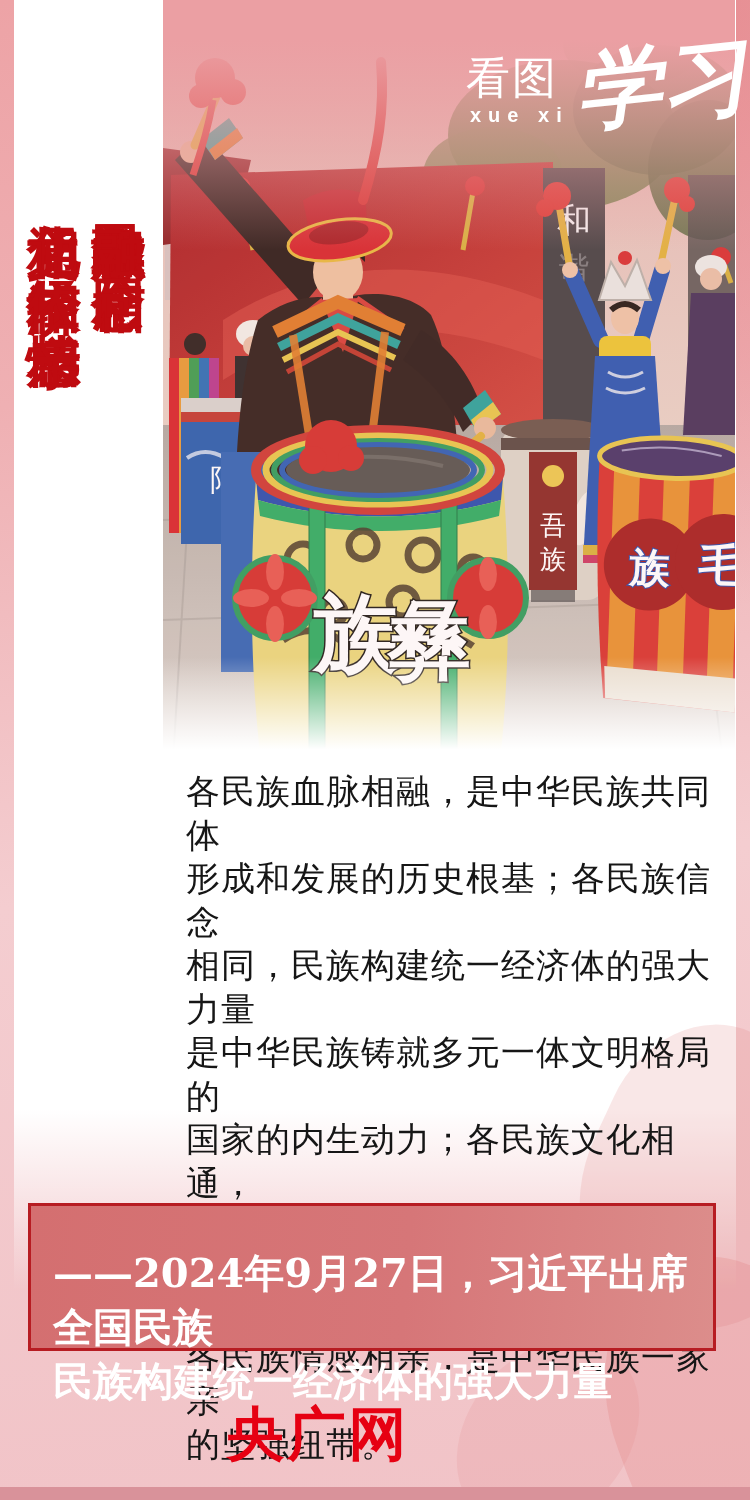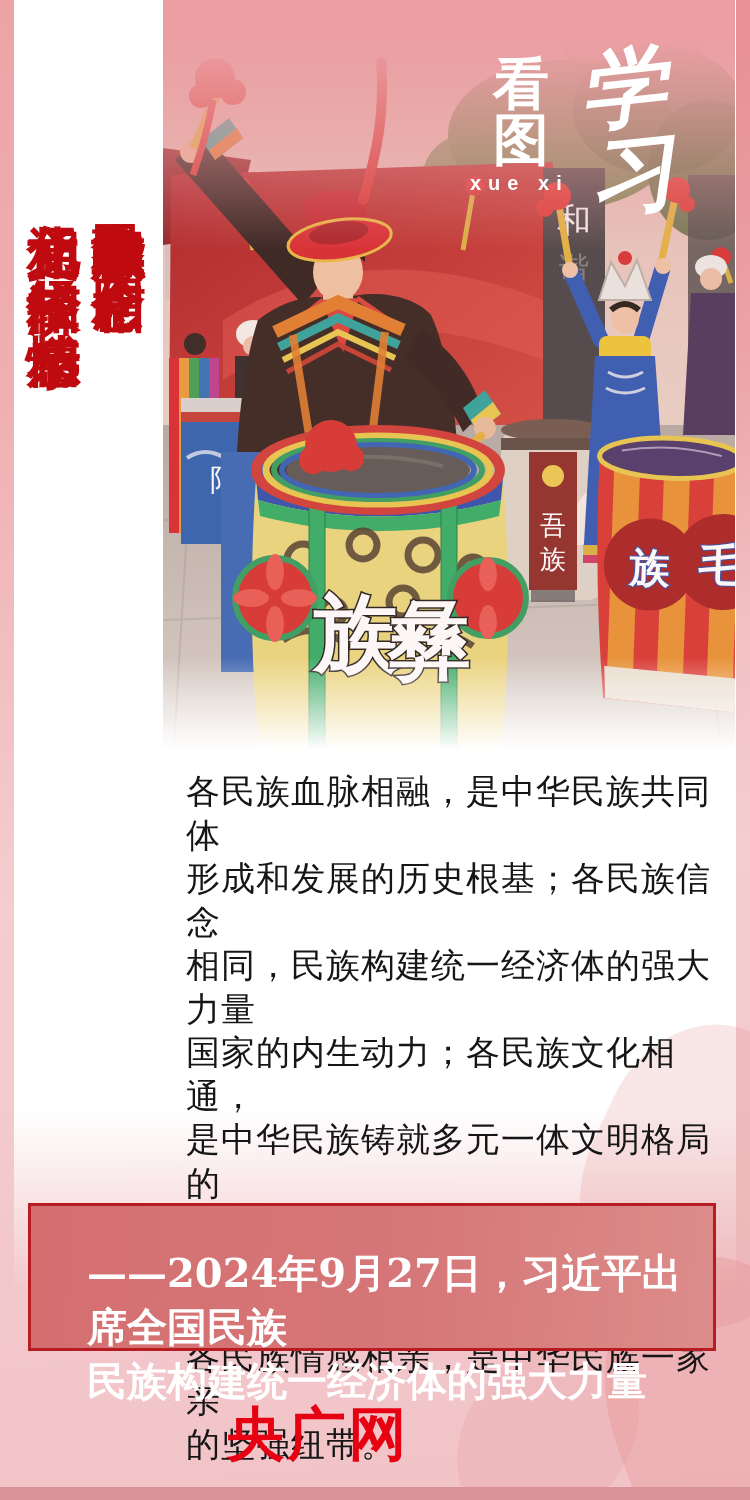--- a/index.html
+++ b/index.html
@@ -15,37 +15,37 @@
   .wm2{left:615px;top:1255px;width:235px;height:330px;border-radius:46%;transform:rotate(-20deg);background:rgba(221,115,115,.22);}
   .wm3{left:468px;top:1330px;width:160px;height:210px;border-radius:50%;transform:rotate(40deg);background:rgba(221,115,115,.13);}
   .photo{position:absolute;left:163px;top:0;width:572px;height:762px;z-index:3;}
   .photo svg{display:block;}
   .photo-top-fade{position:absolute;left:0;top:0;width:572px;height:250px;
     background:linear-gradient(180deg,#eb9fa3 0%,#eb9fa3 16%,rgba(235,159,163,.55) 55%,rgba(235,159,163,0) 100%);}
   .photo-tint{position:absolute;left:0;top:0;width:572px;height:762px;background:rgba(236,166,166,.10);}
   .photo-bottom-fade{position:absolute;left:0;bottom:0;width:572px;height:105px;
     background:linear-gradient(180deg,rgba(255,255,255,0) 0%,#ffffff 88%);}
   .brand{position:absolute;left:466px;top:56px;z-index:6;display:flex;color:#fff;}
-  .brand-bold{font-size:56px;font-weight:bold;letter-spacing:2px;line-height:1;text-align:center;}
+  .brand-bold{font-size:44px;font-weight:normal;letter-spacing:2px;line-height:1;}
   .brand-pinyin{font-size:20px;letter-spacing:7px;margin-top:4px;margin-left:4px;font-weight:bold;}
   .brand-script{font-family:"DejaVu Serif",serif;font-style:italic;font-weight:bold;
     font-size:86px;line-height:1;margin-left:6px;margin-top:-16px;transform:rotate(-6deg);}
   .vhead{position:absolute;left:22px;top:182px;z-index:5;
     writing-mode:vertical-rl;text-orientation:upright;
     font-family:"DejaVu Serif","Liberation Serif",serif;font-weight:bold;
     font-size:54px;line-height:1.2;color:#bf0b10;letter-spacing:0;}
   .vhead .col{white-space:pre;}
   .body-text{position:absolute;left:186px;top:770px;width:548px;z-index:5;
     font-family:"DejaVu Serif","Liberation Serif",serif;color:#161616;
     font-size:34px;line-height:43.5px;letter-spacing:1px;}
   .quote{position:absolute;left:28px;top:1203px;width:688px;height:148px;z-index:5;
     border:3px solid #b71c22;
     background:linear-gradient(95deg,#d46f70 0%,#d67678 55%,#dc8d8b 100%);
     color:#ffffff;font-family:"DejaVu Serif","Liberation Serif",serif;font-weight:bold;
-    font-size:40px;line-height:54px;padding:40px 20px 0 56px;box-sizing:border-box;}
+    font-size:40px;line-height:54px;padding:40px 20px 0 22px;box-sizing:border-box;}
   .footer{position:absolute;left:0;top:1396px;width:636px;z-index:5;text-align:center;}
   .footer-logo{display:inline-block;color:#e60012;font-weight:800;font-size:58px;letter-spacing:3px;
     font-family:"Liberation Sans",sans-serif;}
   .bottom-strip{position:absolute;left:0;bottom:0;width:750px;height:13px;z-index:6;background:#d9929a;}
 </style>
 </head>
 <body>
 
 <div class="page">
   <div class="bg-deep"></div>
@@ -319,22 +319,22 @@
 
   <div class="vhead">
     <div class="col">中华民族各民族血脉相融　信念相同</div>
     <div class="col">文化相通　经济相依　情感相亲</div>
   </div>
 
   <div class="body-text">
     <div>各民族血脉相融，是中华民族共同体</div>
     <div>形成和发展的历史根基；各民族信念</div>
     <div>相同，民族构建统一经济体的强大力量</div>
+    <div>是中华民族铸就多元一体文明格局的</div>
     <div>国家的内生动力；各民族文化相通，</div>
-    <div>是中华民族铸就多元一体文明格局的</div>
     <div>文化基因；各民族经济相依，是中华</div>
     <div>民族构建统一经济体的强大力量；</div>
     <div>各民族情感相亲，是中华民族一家亲</div>
     <div>的坚强纽带。</div>
   </div>
 
   <div class="quote">
     <div>——2024年9月27日，习近平出席全国民族</div>
     <div>民族构建统一经济体的强大力量</div>
   </div>

